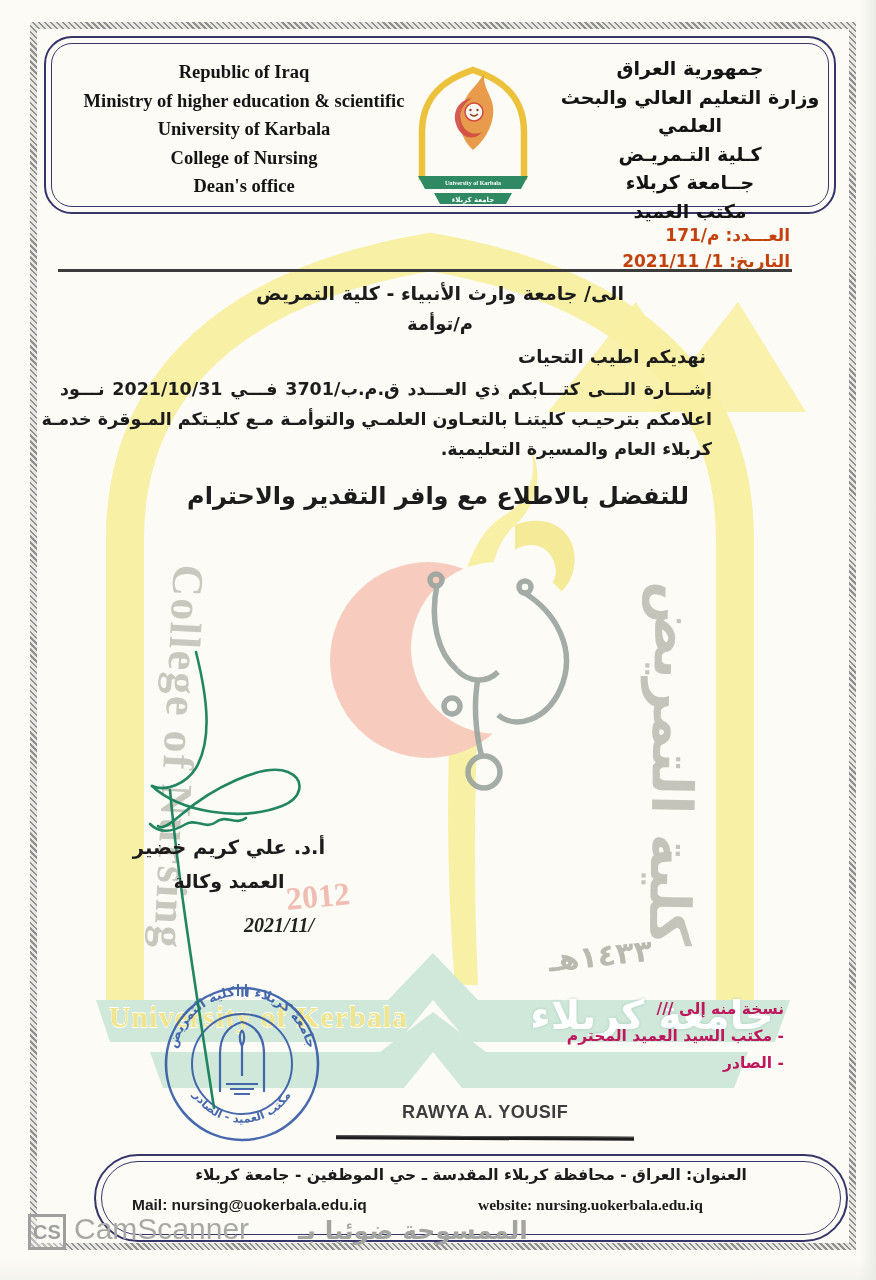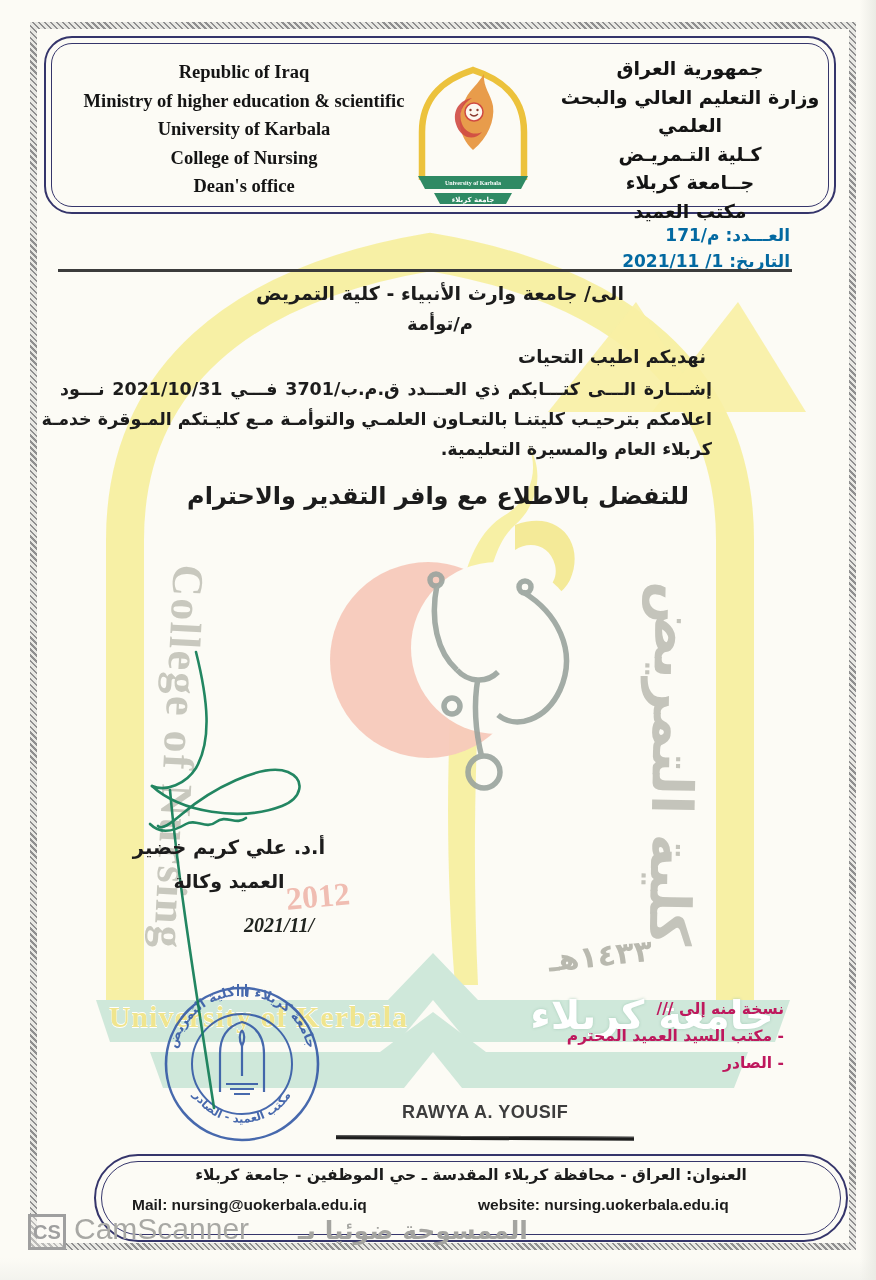--- a/index.html
+++ b/index.html
@@ -28,21 +28,21 @@
   }
   .header-box { left:44px; top:36px; width:792px; height:178px; border-radius:28px; }
   .footer-box { left:94px; top:1154px; width:754px; height:88px; border-radius:46px; }
 
   .hdr-en { left:56px; top:58px; width:376px; text-align:center; z-index:3;
     font-family:"Liberation Serif", serif; font-weight:bold; font-size:18.5px; line-height:28.5px; color:#141414; }
   .hdr-ar { left:548px; top:54px; width:284px; text-align:center; direction:rtl; z-index:3;
     font-weight:bold; font-size:19px; line-height:28.5px; color:#141414; }
 
   .ref-block { right:86px; top:222px; direction:rtl; text-align:right; z-index:3;
-    font-weight:bold; font-size:17px; line-height:26px; color:#0369a1; }
+    font-weight:bold; font-size:17px; line-height:26px; color:#c2410c; }
   .rule { left:58px; top:269px; width:734px; height:2.5px; background:#3c3c3c; z-index:3; }
 
   .recipient { left:148px; top:282px; width:584px; text-align:center; direction:rtl;
     font-weight:bold; font-size:19px; z-index:3; }
   .subject   { left:148px; top:313px; width:584px; text-align:center; direction:rtl;
     font-weight:bold; font-size:18px; z-index:3; }
   .salutation { right:170px; top:346px; direction:rtl; font-weight:bold; font-size:18px; z-index:3; }
   .para-line { left:60px; width:652px; direction:rtl; font-weight:700; font-size:17.5px;
     line-height:30px; white-space:nowrap; z-index:3; }
   .para-just { text-align:justify; text-align-last:justify; }
@@ -80,21 +80,21 @@
   .dark-line { left:336px; top:1136px; width:298px; height:4px; background:#1d1d1d;
     border-top:1px solid #555; transform:rotate(.3deg); z-index:3; }
 
   .copies { right:92px; top:996px; direction:rtl; text-align:right;
     font-weight:700; font-size:15.5px; line-height:27px; color:#be185d; z-index:3; }
 
   .footer-address { left:94px; top:1166px; width:754px; text-align:center; direction:rtl;
     font-weight:bold; font-size:15.5px; z-index:3; }
   .footer-mail { left:132px; top:1196px; font-family:"Liberation Sans", sans-serif;
     font-weight:bold; font-size:15.5px; z-index:3; }
-  .footer-web  { left:478px; top:1196px; font-family:Liberation Sans, sans-serif;
+  .footer-web  { left:478px; top:1196px; font-family:Liberation Serif, serif;
     font-weight:bold; font-size:15.5px; z-index:3; }
 
   .cs-badge { left:28px; top:1214px; width:38px; height:36px; border:3px solid #9f9f9f;
     color:#9f9f9f; font-family:"Liberation Sans", sans-serif; font-weight:bold; font-size:20px;
     display:flex; align-items:center; justify-content:center; z-index:6; background:rgba(252,251,245,.4); }
   .cs-name { left:74px; top:1212px; font-family:"Liberation Sans", sans-serif; font-weight:500;
     font-size:30px; color:#a8a8a4; z-index:6; }
   .cs-ar { left:298px; top:1216px; direction:rtl; font-weight:bold; font-size:25px; color:#a4a4a0; z-index:6; }
 
   .edge-right { right:0; top:0; width:16px; height:100%;

